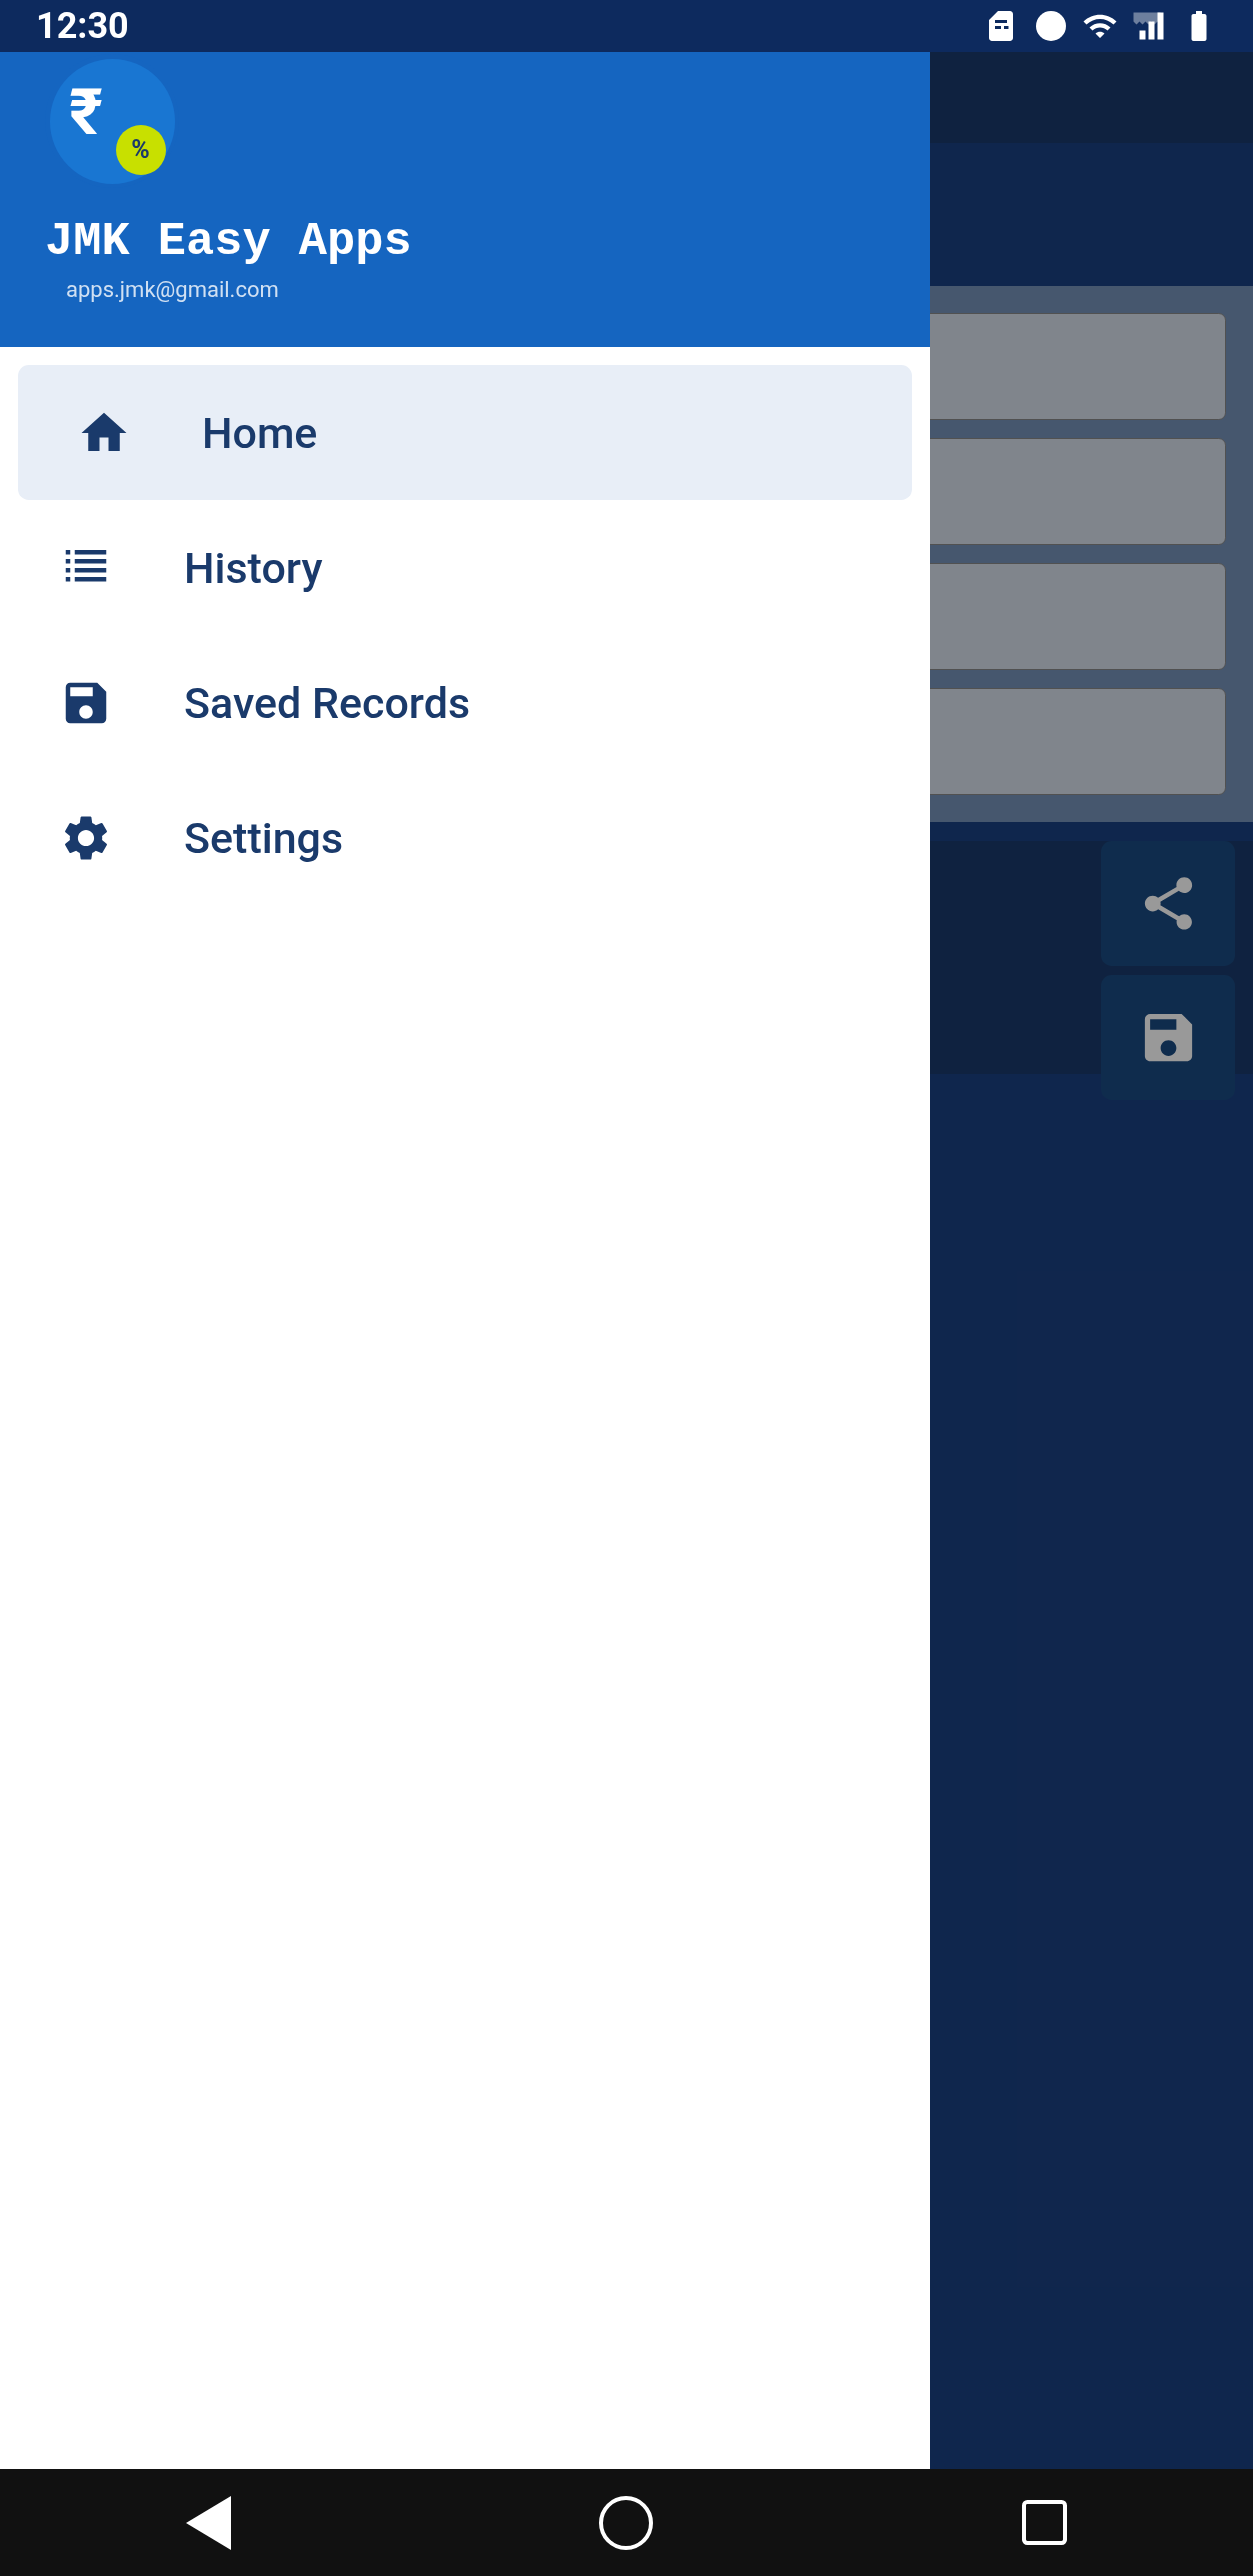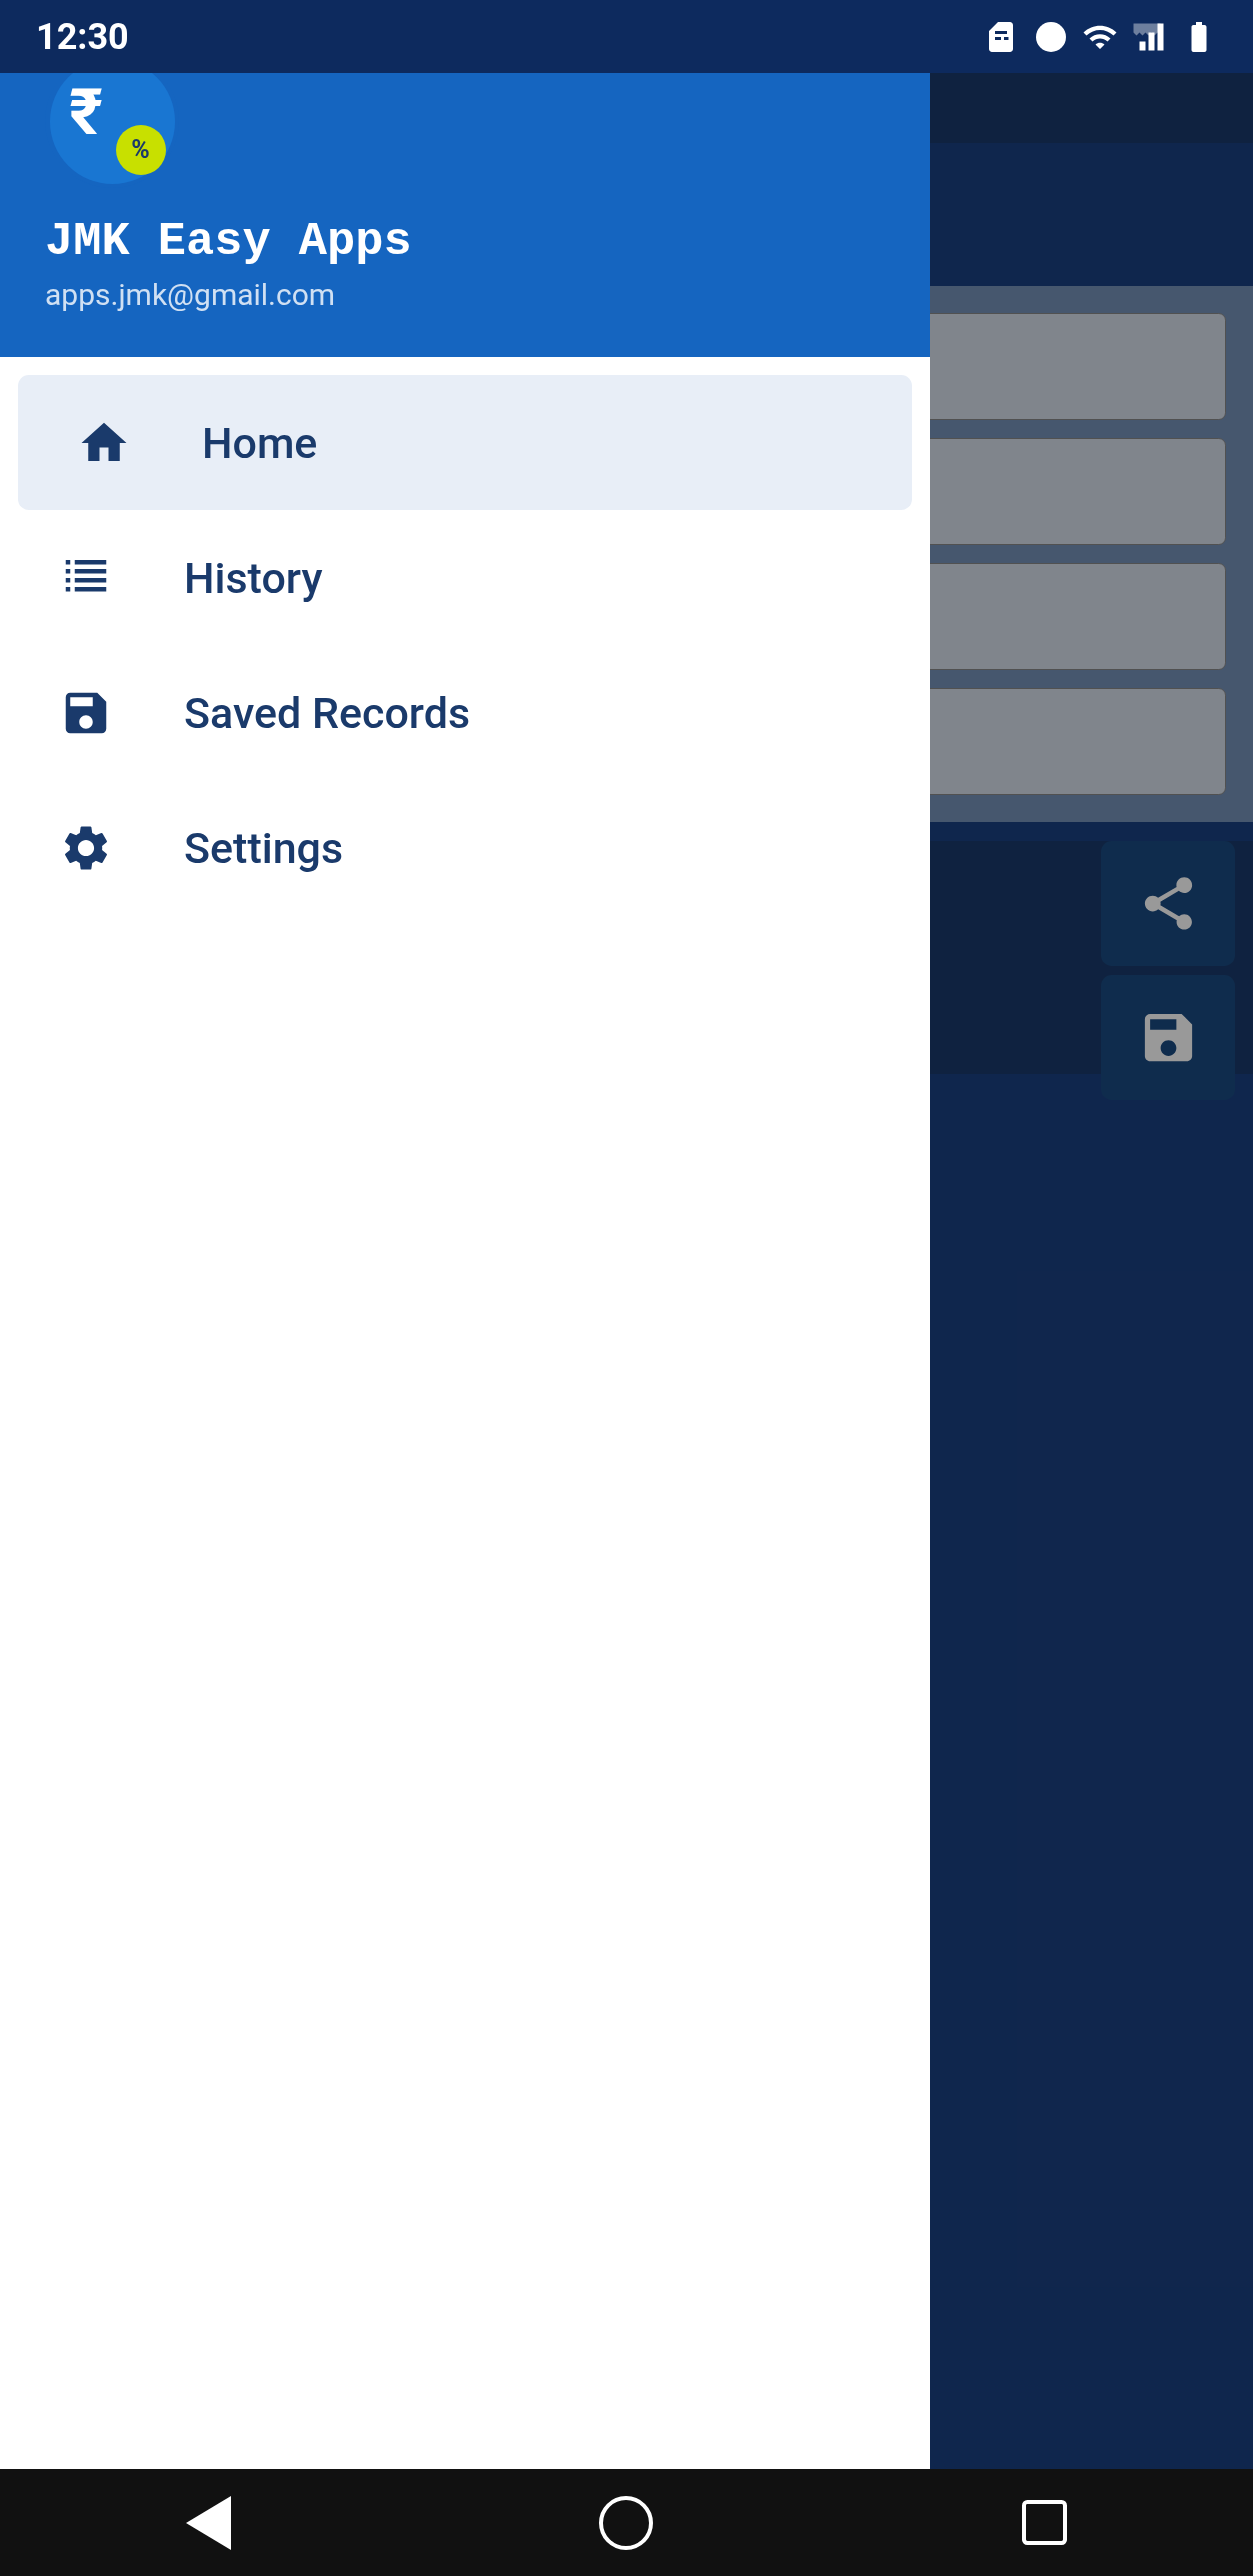--- a/index.html
+++ b/index.html
@@ -221,21 +221,22 @@
     .drawer-app-name {
       color: white;
       font-size: 47px;
       font-weight: bold;
       margin-bottom: 9px;
       font-family: Liberation Mono, monospace;
     }
 
     .drawer-email {
       color: rgba(255,255,255,0.8);
-      font-size: 30px;
+      font-size: 22px;
+      margin-left: 21px;
     }
 
     
     .drawer-menu {
       flex: 1;
       background: white;
       padding: 18px 0;
     }
 
     .menu-item {
@@ -272,21 +273,21 @@
       font-size: 43px;
       font-weight: 500;
     }
 
     
     .status-bar {
       position: absolute;
       top: 0;
       left: 0;
       width: 1253px;
-      height: 73px;
+      height: 52px;
       background: #0d2a5e;
       display: flex;
       align-items: center;
       justify-content: space-between;
       padding: 0 36px;
       z-index: 20;
     }
 
     .status-time {
       color: white;

